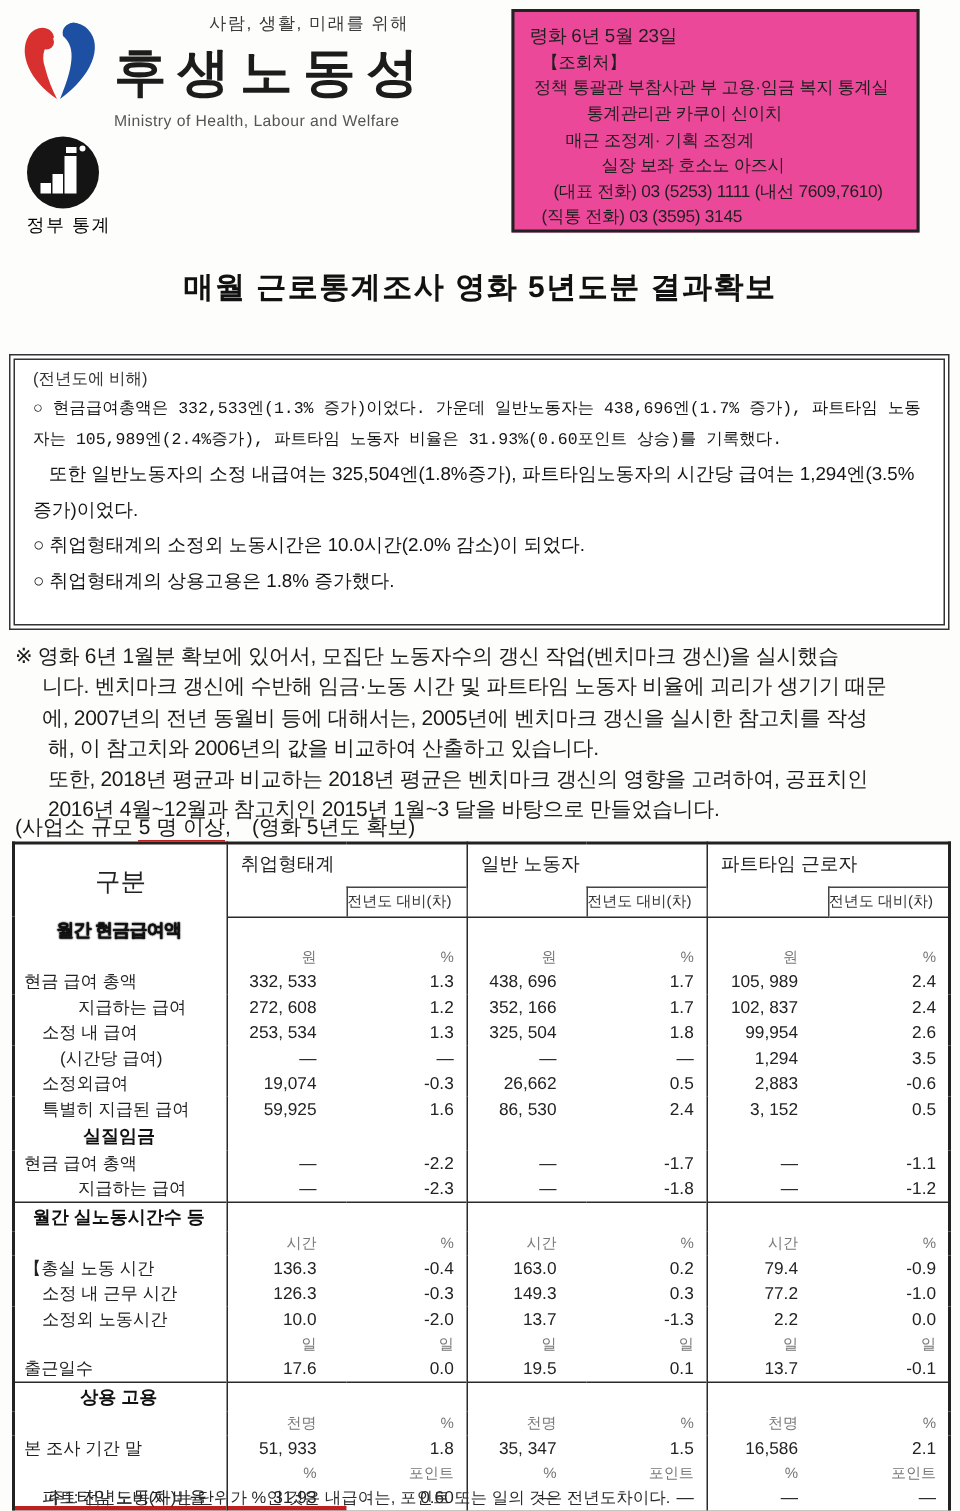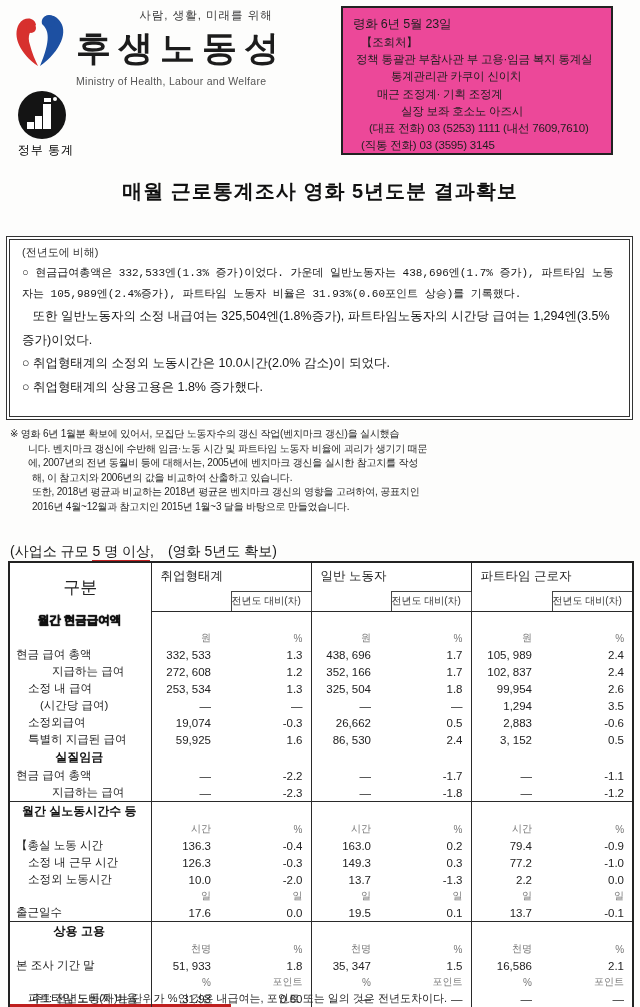--- a/index.html
+++ b/index.html
@@ -26,21 +26,21 @@
              font-size:20px;font-weight:bold;letter-spacing:1px;color:#111;}
 
   
   .summary-box{position:absolute;left:6px;top:236px;width:627px;height:184px;
                border:4px double #333;box-sizing:border-box;background:#fff;
                padding:5px 12px 4px 12px;}
   .summary-note{font-size:11px;color:#333;margin-bottom:3px;}
   .summary-par{font-size:14px;line-height:1.9;color:#151515;white-space:pre-wrap;}
 
   
-  .remark{position:absolute;left:10px;top:427px;width:624px;font-size:10px;
+  .remark{position:absolute;left:10px;top:427px;width:624px;font-size:14px;
           line-height:1.46;color:#1c1c1c;letter-spacing:-.2px;}
   .remark .rline{white-space:nowrap;}
 
   
   .caption-line{position:absolute;left:10px;top:543px;font-size:14px;color:#1a1a1a;}
   .red-u2{border-bottom:3px solid #c32222;padding-bottom:1px;}
   .cap-suffix{margin-left:14px;}
 
   
   .stats-table{position:absolute;left:8px;top:561px;width:624px;

